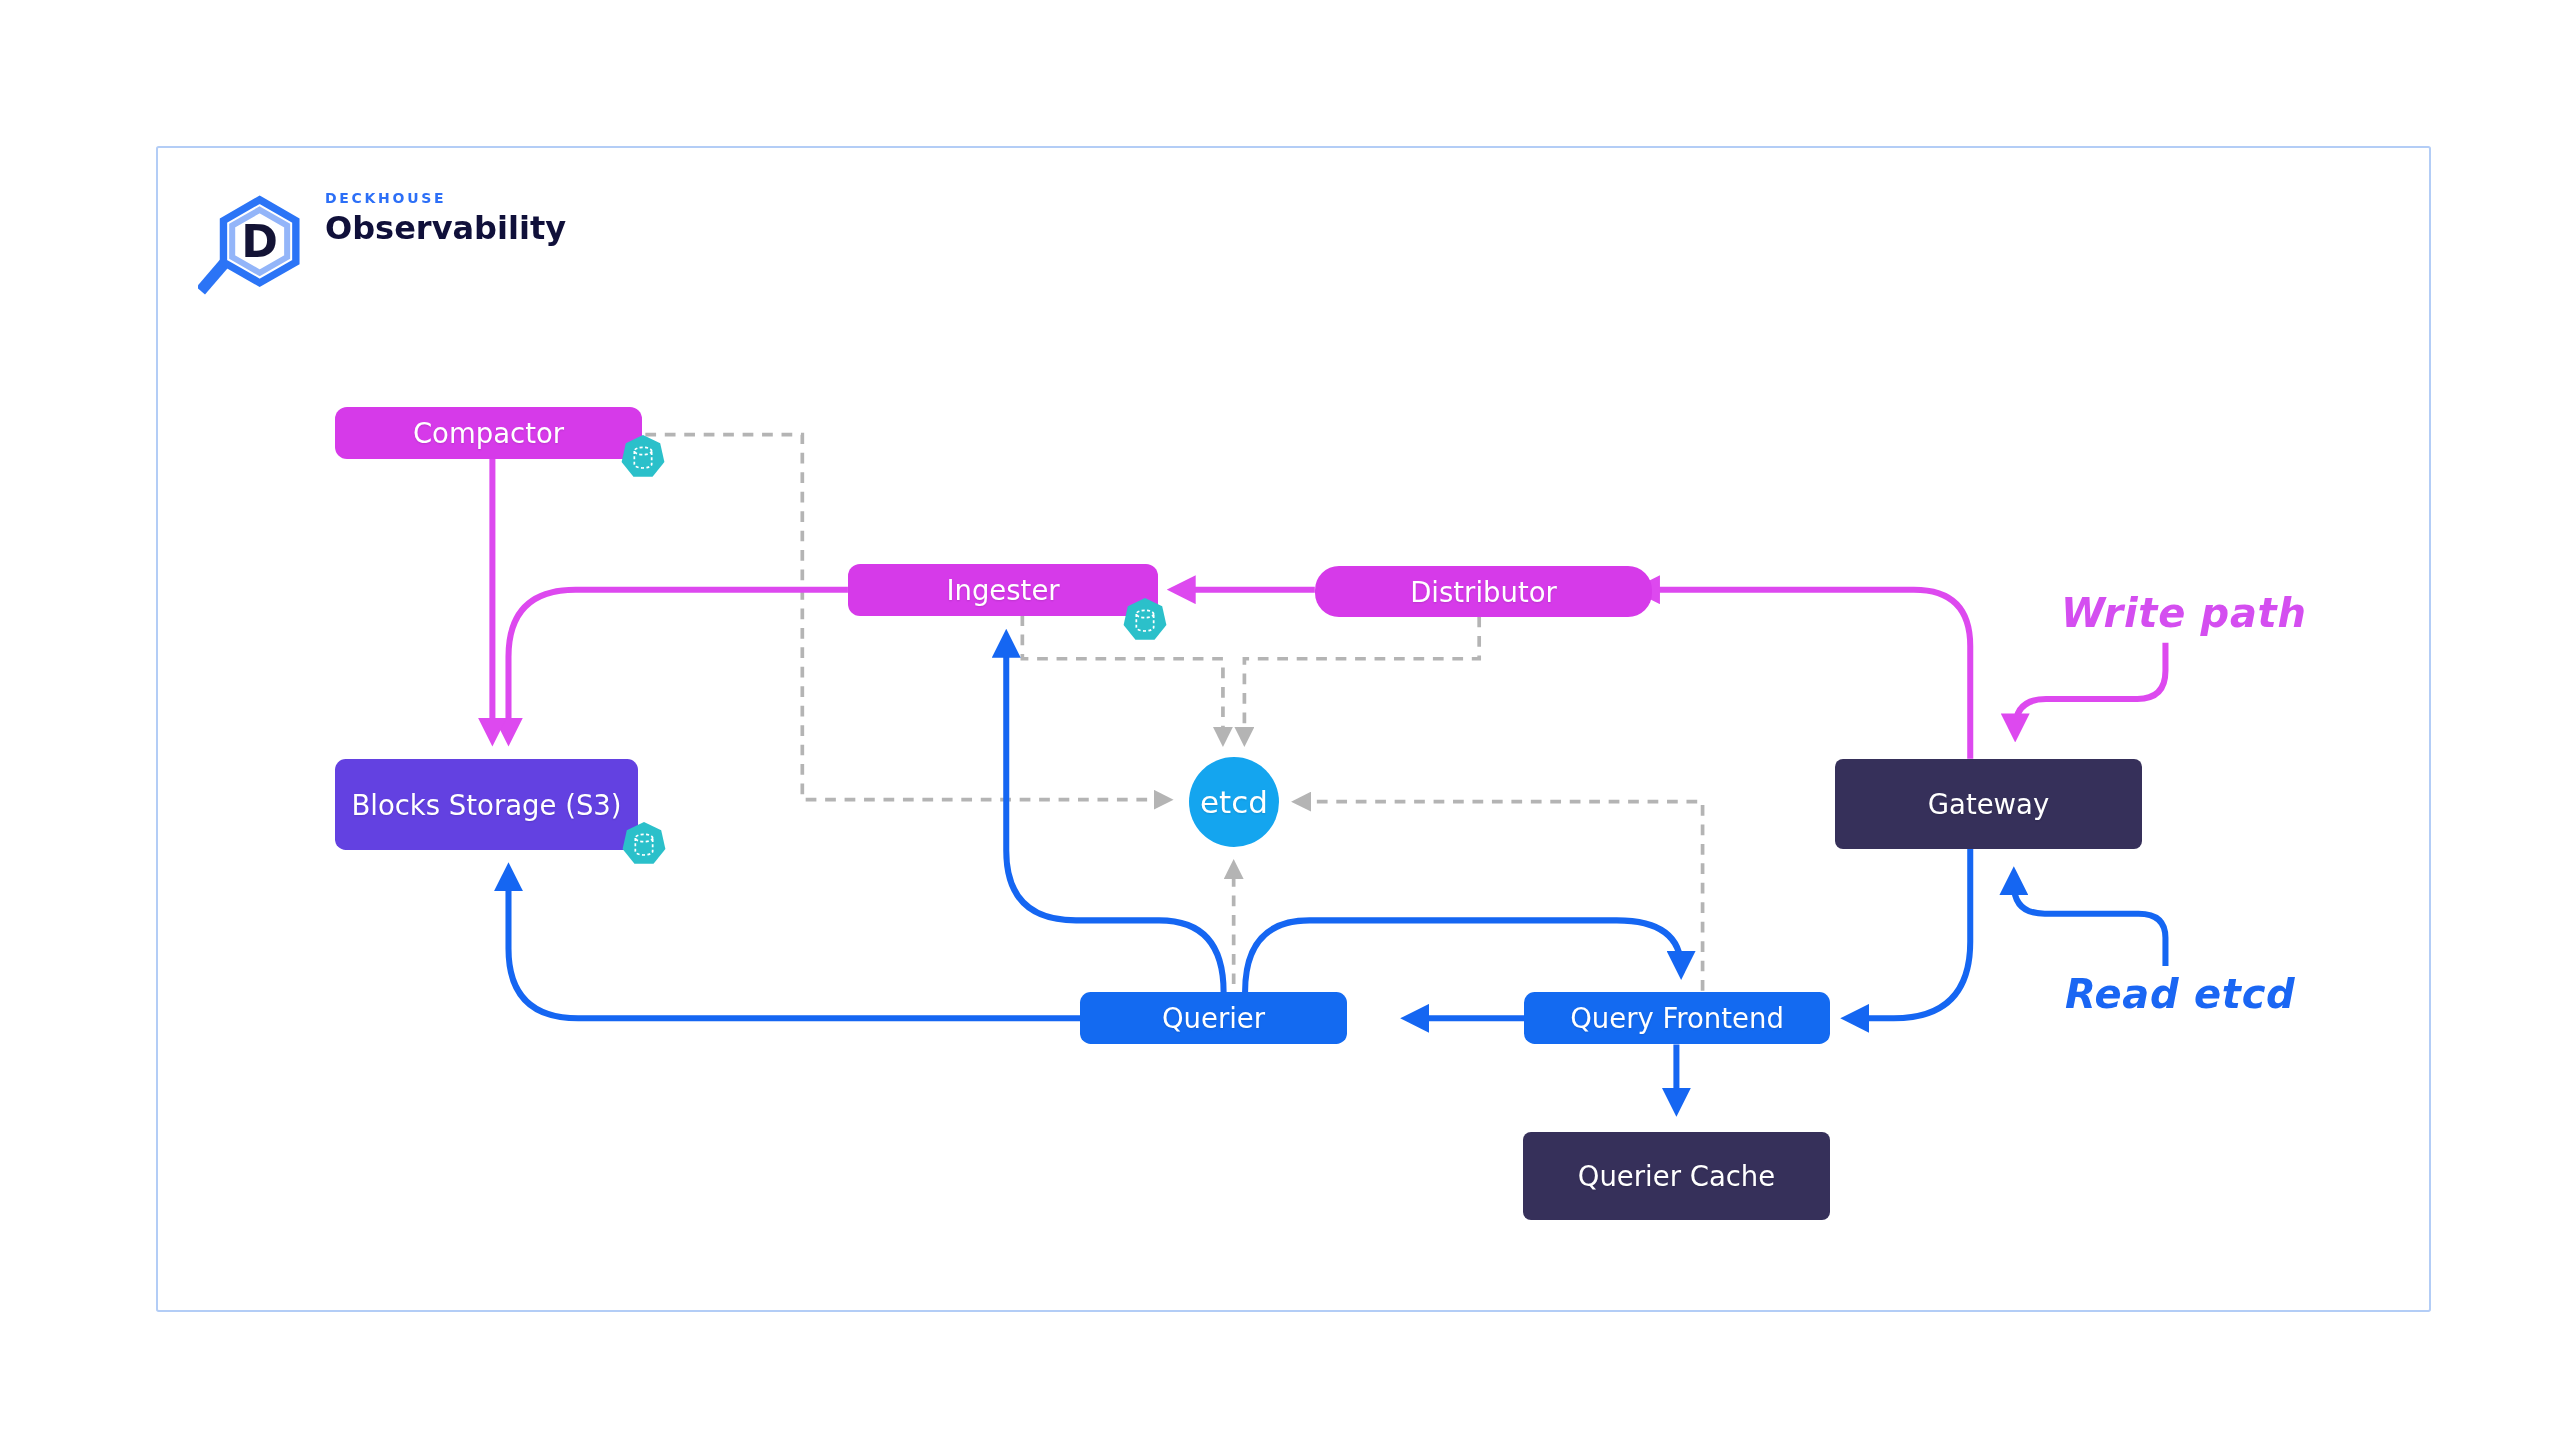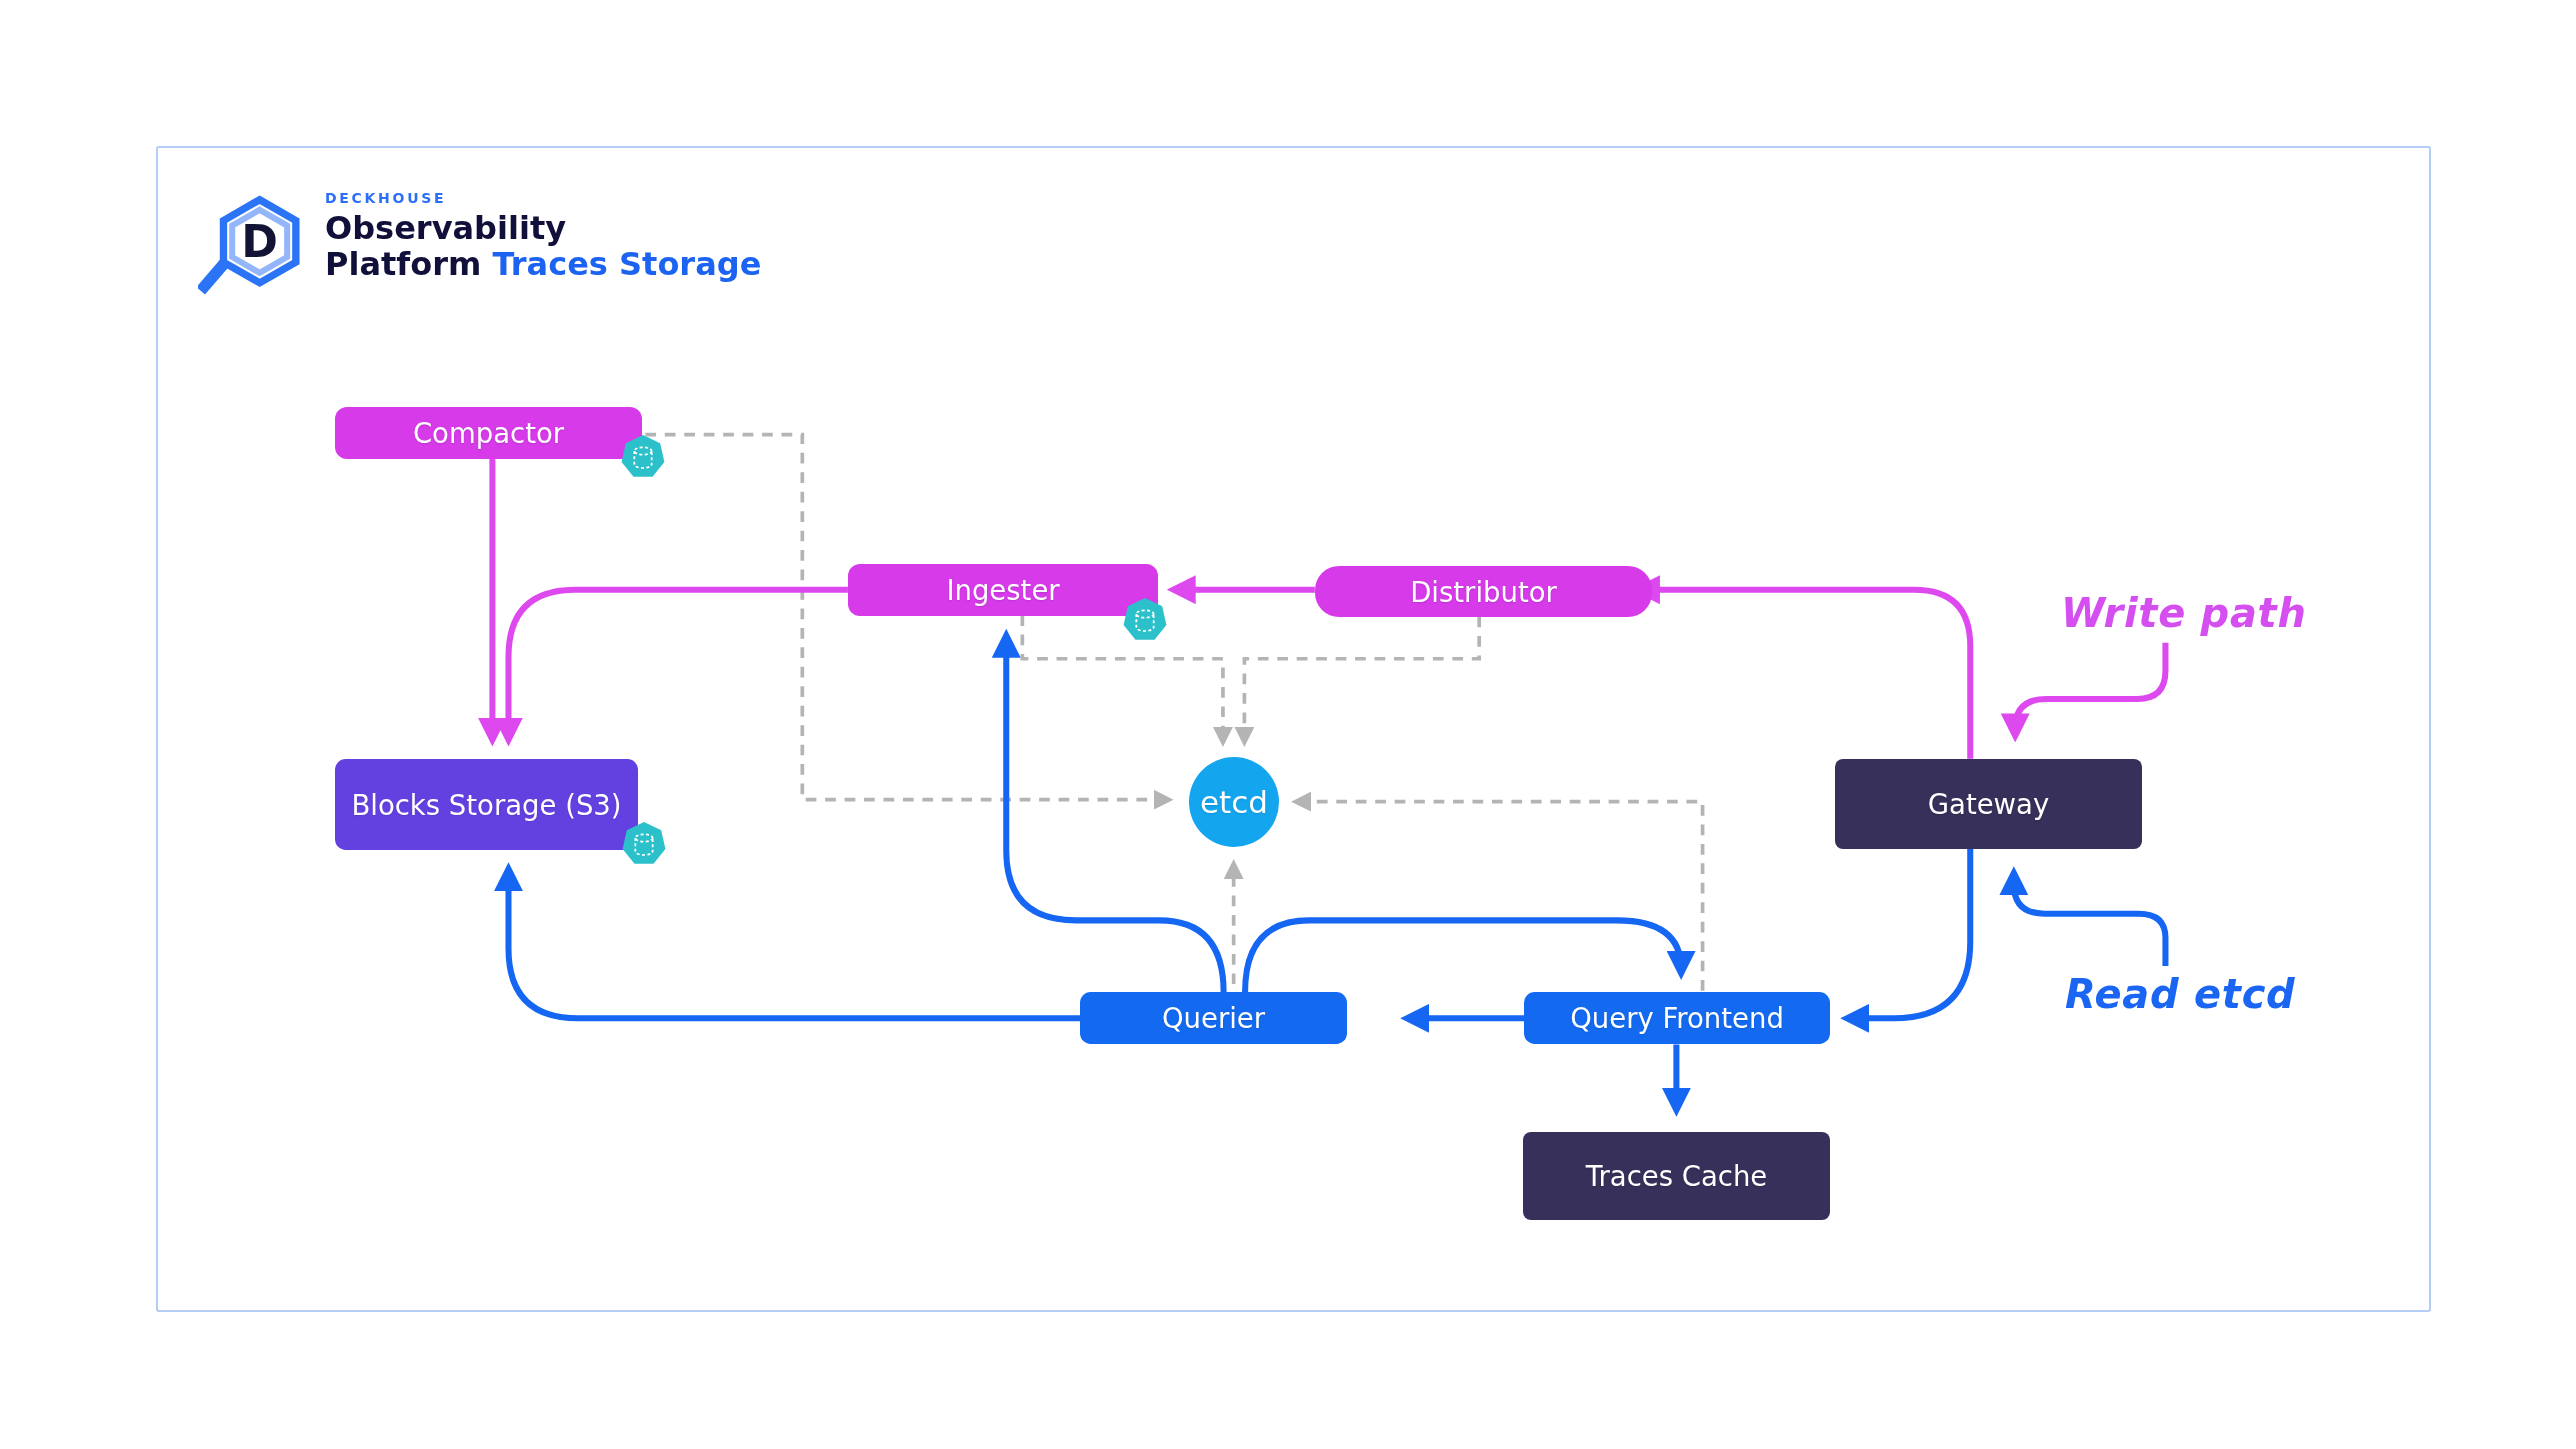--- a/index.html
+++ b/index.html
@@ -55,24 +55,20 @@
   <div class="logo">
     <svg class="logo-mark" width="124" height="114" viewBox="0 0 185 170">
       <line x1="40" y1="110" x2="4" y2="152" stroke="#2b74f6" stroke-width="17"></line>
       <polygon points="92,16 146,47 146,109 92,140 38,109 38,47" fill="#ffffff" stroke="#2b74f6" stroke-width="11"></polygon>
       <polygon points="92,31 133,54.5 133,101.5 92,125 51,101.5 51,54.5" fill="#ffffff" stroke="#93b5f9" stroke-width="9"></polygon>
       <text x="92" y="101" text-anchor="middle" font-size="66" font-weight="bold" fill="#131335" font-family="DejaVu Sans, sans-serif">D</text>
     </svg>
     <div class="logo-text">
       <div class="logo-brand">DECKHOUSE</div>
       <div class="logo-line">Observability</div>
-      <div class="logo-line">
-        <span>Platform</span>
-        <span class="logo-product">Traces Storage</span>
-      </div>
     </div>
   </div>
 
   <svg class="wires" viewBox="0 0 3840 2160">
     <defs>
       <marker id="arrM" viewBox="0 0 10 10" refX="7.5" refY="5" markerWidth="4.8" markerHeight="4.8" orient="auto">
         <path d="M0 0 L10 5 L0 10 z" fill="#dd49ef"></path>
       </marker>
       <marker id="arrB" viewBox="0 0 10 10" refX="7.5" refY="5" markerWidth="4.8" markerHeight="4.8" orient="auto">
         <path d="M0 0 L10 5 L0 10 z" fill="#1566f2"></path>
@@ -127,21 +123,21 @@
   <div class="node n-etcd">
     <span>etcd</span>
   </div>
   <div class="node blue n-querier">
     <span>Querier</span>
   </div>
   <div class="node blue n-qfrontend">
     <span>Query Frontend</span>
   </div>
   <div class="node dark n-rcache">
-    <span>Traces Cache</span>
+    <span>Querier Cache</span>
   </div>
 
   <svg class="badge badge-compactor" viewBox="0 0 66 72">
     <polygon points="33,3 58.8,15.5 65.1,43.4 47.3,65.8 18.7,65.8 0.9,43.4 7.2,15.5" fill="#2bc0ca"></polygon>
     <g stroke="#ffffff" stroke-width="2.6" fill="none" stroke-dasharray="4.5 3.5">
       <ellipse cx="33" cy="27" rx="13" ry="5.5"></ellipse>
       <path d="M20 27 V 47 A 13 5.5 0 0 0 46 47 V 27"></path>
     </g>
   </svg>
   <svg class="badge badge-ingester" viewBox="0 0 66 72">

